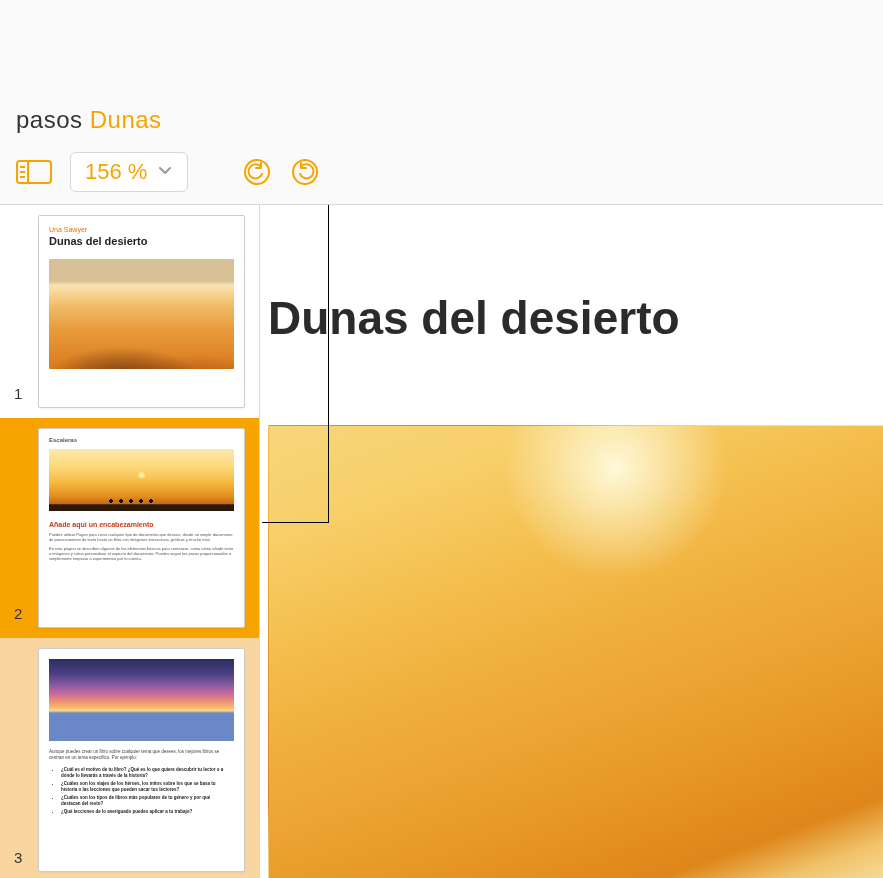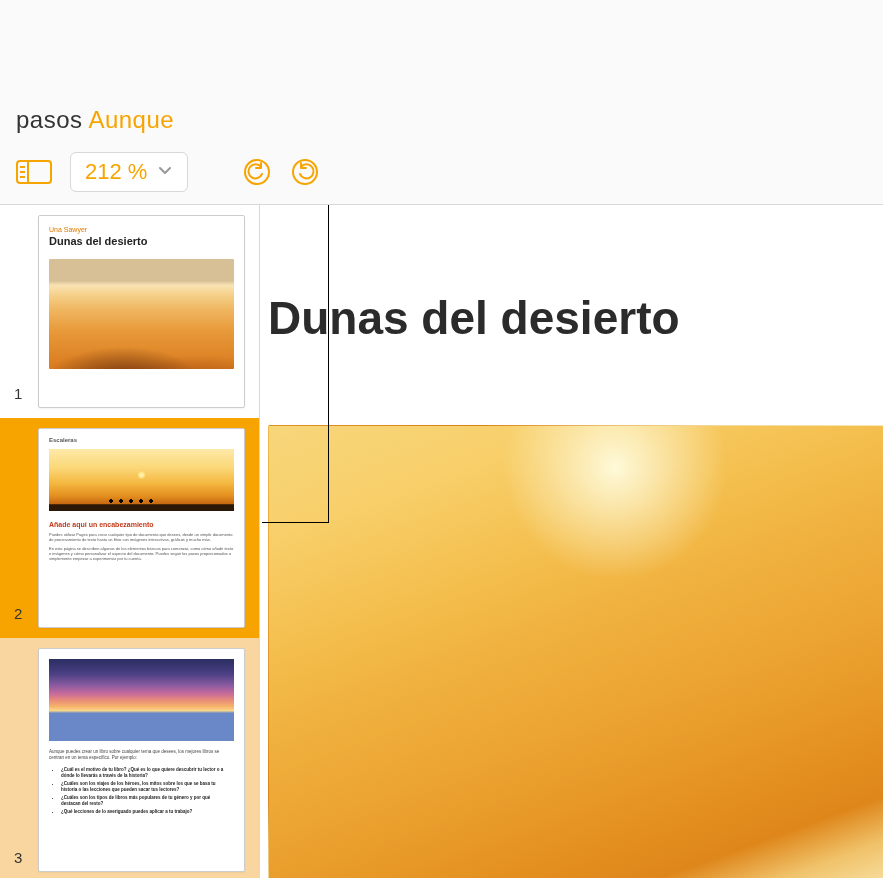--- a/index.html
+++ b/index.html
@@ -195,37 +195,37 @@
 <div class="annot-v1"></div>
 <div class="annot-h2"></div>
 <div class="annot-v2"></div>
 <div class="annot-h3"></div>
 
 <div class="app">
 
   <div class="header">
     <div class="brand">
       <span class="ic">pasos</span>
-      <span class="pg">Aunque</span>
+      <span class="pg">Dunas</span>
     </div>
 
     <div class="toolbar">
 
       <div class="tb-btn">
         <svg width="36" height="28" viewBox="0 0 36 28">
           <rect x="1" y="3" width="34" height="22" rx="3" fill="none" stroke="#f7a400" stroke-width="2"></rect>
           <line x1="12" y1="3" x2="12" y2="25" stroke="#f7a400" stroke-width="2"></line>
           <line x1="4" y1="9" x2="9" y2="9" stroke="#f7a400" stroke-width="2"></line>
           <line x1="4" y1="14" x2="9" y2="14" stroke="#f7a400" stroke-width="2"></line>
           <line x1="4" y1="19" x2="9" y2="19" stroke="#f7a400" stroke-width="2"></line>
         </svg>
       </div>
 
       <div class="zoom">
-        <span class="val">212 %</span>
+        <span class="val">156 %</span>
         <span class="chev">
           <svg width="16" height="16" viewBox="0 0 16 16">
               <path d="M3 6 L8 11 L13 6" fill="none" stroke="#999" stroke-width="2" stroke-linecap="round" stroke-linejoin="round"></path>
             </svg>
         </span>
       </div>
 
       <div class="spacer-lg"></div>
 
       <div class="tb-btn">

